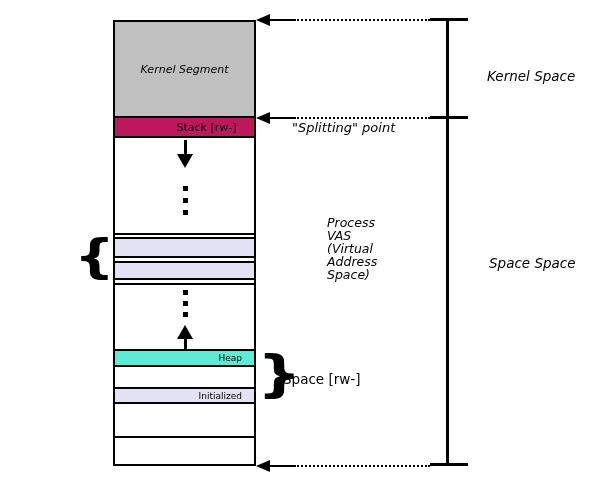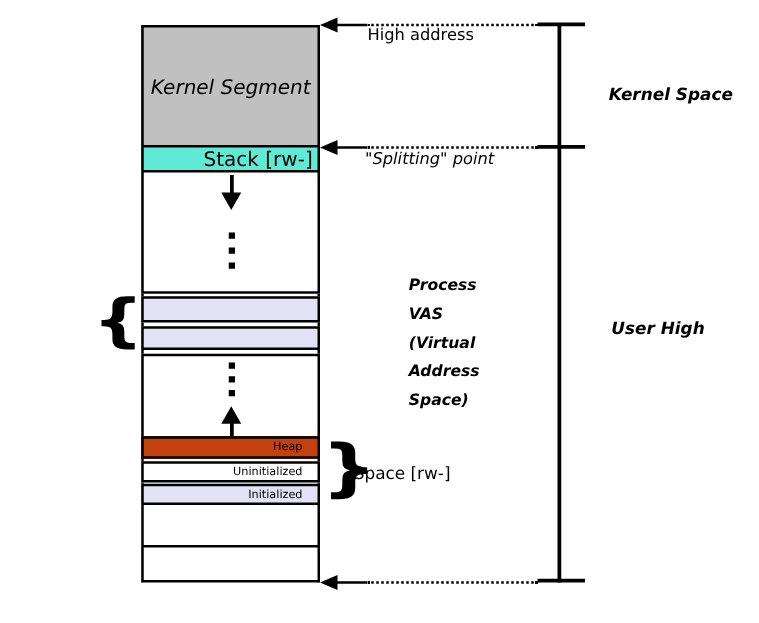--- a/index.html
+++ b/index.html
@@ -5,21 +5,21 @@
   html,body { margin:0; padding:0; background:#ffffff; }
   .canvas {
     position:relative; width:607px; height:498px; background:#ffffff;
     font-family:"DejaVu Sans", sans-serif; color:#000; overflow:hidden;
   }
   
   .seg {
     position:absolute; left:113px; width:143px;
     border:2px solid #000; box-sizing:border-box;
     display:flex; align-items:center; justify-content:center;
-    font-size:16px;
+    font-size:11px;
   }
   .seg.right-label { justify-content:flex-end; padding-right:12px; font-size:9px; }
   .edge { position:absolute; background:#000; }
   
   .dot { position:absolute; left:183px; width:5px; height:5px; background:#000; }
   
   .stem { position:absolute; left:184px; width:3px; background:#000; }
   .head-down { position:absolute; left:177px; width:0; height:0;
     border-left:8px solid transparent; border-right:8px solid transparent;
     border-top:14px solid #000; }
@@ -30,48 +30,45 @@
   .head-left { position:absolute; width:0; height:0;
     border-top:6px solid transparent; border-bottom:6px solid transparent;
     border-right:14px solid #000; }
   .solid-line { position:absolute; height:2px; background:#000; }
   .dotted-line { position:absolute; height:0; border-top:2px dotted #000; }
   .tick { position:absolute; left:430px; width:38px; height:3px; background:#000; }
   .vline { position:absolute; left:446px; width:3px; background:#000; }
   
   .lbl { position:absolute; font-size:13px; white-space:nowrap; }
   .italic { font-style:italic; }
-  .boldital { font-weight:bold; font-style:italic; }
+  .boldital { font-weight:normal; font-style:italic; }
   .ml { white-space:pre-line; }
   .brace { position:absolute; font-weight:bold; transform:scaleX(1.25); transform-origin:left center; }
   .seg-label { pointer-events:none; }
 </style>
 </head>
 <body>
 
 <div class="canvas">
 
   <div class="edge" style="left:113px; top:20px; width:2px; height:446px;"></div>
   <div class="edge" style="left:254px; top:20px; width:2px; height:446px;"></div>
 
   <div class="seg" style="top:20px; height:98px; background:#c0c0c0;">
     <span class="italic seg-label">Kernel Segment</span>
   </div>
-  <div class="seg" style="top:116px; height:22px; background:#5eead4;padding-left:44px;">
+  <div class="seg" style="top:116px; height:22px; background:#be185d;padding-left:44px;">
     <span class="seg-label">Stack [rw-]</span>
   </div>
   <div class="seg" style="top:136px; height:99px; background:#ffffff;"></div>
   <div class="seg" style="top:237px; height:21px; background:#e2e2f4;"></div>
   <div class="seg" style="top:261px; height:19px; background:#e2e2f4;"></div>
   <div class="seg" style="top:283px; height:68px; background:#ffffff;"></div>
-  <div class="seg right-label" style="top:349px; height:18px; background:#c2410c;">
+  <div class="seg right-label" style="top:349px; height:18px; background:#5eead4;">
     <span class="seg-label">Heap</span>
-  </div>
-  <div class="seg right-label" style="top:369px; height:17px; background:#ffffff;">
-    <span class="seg-label">Uninitialized</span>
   </div>
   <div class="seg right-label" style="top:387px; height:17px; background:#e2e2f4;padding-left:16px;">
     <span class="seg-label">Initialized</span>
   </div>
   <div class="seg" style="top:436px; height:30px; background:#ffffff;"></div>
 
   <div class="stem" style="top:140px; height:17px;"></div>
   <div class="head-down" style="top:154px;"></div>
 
   <div class="dot" style="top:186px;"></div>
@@ -95,25 +92,24 @@
   <div class="dotted-line" style="left:294px; top:19px; width:136px;"></div>
 
   <div class="head-left" style="left:256px; top:112px;"></div>
   <div class="solid-line" style="left:268px; top:117px; width:26px;"></div>
   <div class="dotted-line" style="left:294px; top:117px; width:136px;"></div>
 
   <div class="head-left" style="left:256px; top:460px;"></div>
   <div class="solid-line" style="left:268px; top:465px; width:26px;"></div>
   <div class="dotted-line" style="left:294px; top:465px; width:136px;"></div>
 
-  <div class="lbl" style="left:294px; top:21px;">High address</div>
   <div class="lbl italic" style="left:292px; top:120px;">"Splitting" point</div>
   <div class="lbl boldital" style="left:487px; top:68px; font-size:13.5px;">Kernel Space</div>
-  <div class="lbl boldital" style="left:489px; top:255px; font-size:13.5px;">User High</div>
-  <div class="lbl boldital ml" style="left:327px; top:216px; font-size:12.5px; line-height:23px;">Process
+  <div class="lbl boldital" style="left:489px; top:255px; font-size:13.5px;">Space Space</div>
+  <div class="lbl boldital ml" style="left:327px; top:216px; font-size:12.5px; line-height:13px;">Process
 VAS
 (Virtual
 Address
 Space)</div>
   <div class="lbl" style="left:283px; top:371px; font-size:13.5px;">Space [rw-]</div>
 
   <div class="brace" style="left:74px; top:228px; font-size:46px; line-height:56px;">{</div>
   <div class="brace" style="left:257px; top:345px; font-size:50px; line-height:58px;">}</div>
 
 </div>

